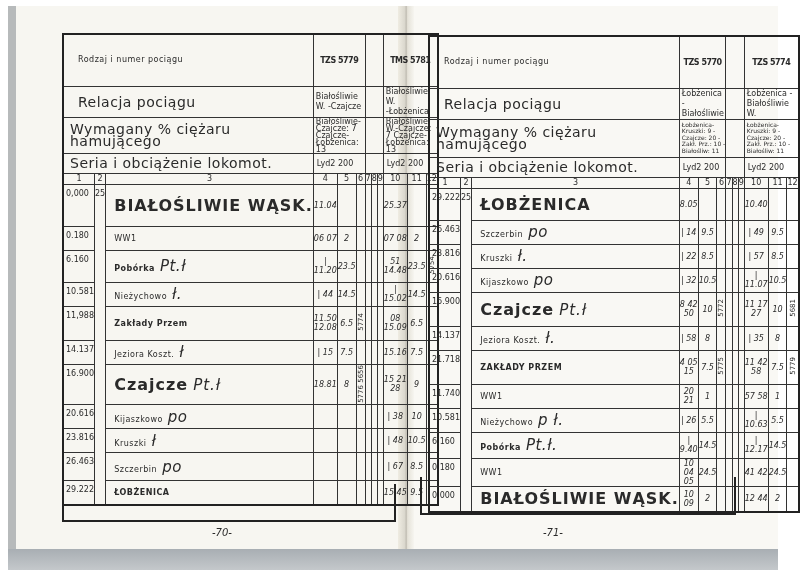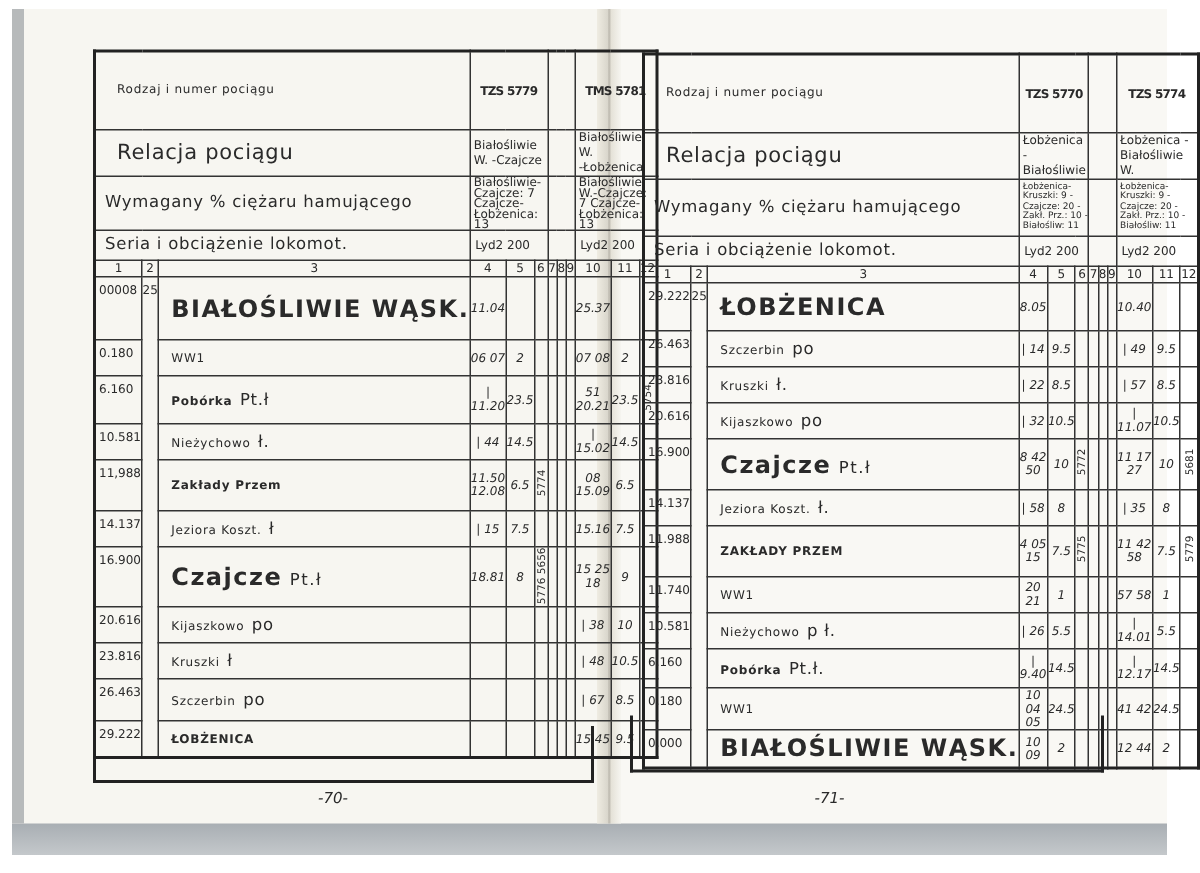--- a/index.html
+++ b/index.html
@@ -5,32 +5,32 @@
   html,body{margin:0;padding:0;}
   body{width:800px;height:582px;background:#ffffff;position:relative;overflow:hidden;font-family:"DejaVu Sans",sans-serif;color:#2a2a2a;}
   .shadow{position:absolute;left:8px;top:548px;width:770px;height:22px;background:linear-gradient(#a7adb2,#c4c8cb);}
   .page{position:absolute;top:6px;height:543px;background:#f7f6f1;}
   .page.left{left:8px;width:400px;border-left:8px solid #b7babb;box-sizing:border-box;}
   .page.right{left:408px;width:370px;background:#f9f8f4;}
   .gutter{position:absolute;left:398px;top:6px;width:16px;height:543px;background:linear-gradient(90deg,#efece2,#d9d6cc 45%,#b9b5ab 50%,#e5e2d8 60%,#f6f5f0);}
   table.tt{position:absolute;border-collapse:collapse;border:2.5px solid #222;background:transparent;}
   table.tt td{border:1.3px solid #333;padding:0;font-size:8px;text-align:center;vertical-align:middle;overflow:hidden;}
   .hdr-label{font-size:13px;text-align:left !important;padding-left:14px !important;letter-spacing:0.5px;line-height:12px;}
-  .hdr-label.small{font-size:11px;padding-left:6px !important;}
+  .hdr-label.small{font-size:14px;padding-left:6px !important;}
   .train-no{font-size:13px;font-weight:bold;letter-spacing:-0.5px;}
   .tiny{font-size:7px;line-height:7px;text-align:left !important;padding-left:2px !important;}
   .relation{font-size:8.5px;line-height:10px;text-align:left !important;padding-left:2px !important;}
   .loco{font-size:11px;text-align:left !important;padding-left:3px !important;}
   .colnum{font-size:8px;height:10px;}
   .km{font-size:8.5px;text-align:left !important;padding-left:2px !important;vertical-align:top !important;padding-top:4px !important;}
   .spd{font-size:12px;vertical-align:top !important;padding-top:4px !important;}
   .station{text-align:left !important;padding-left:8px !important;font-size:13px;letter-spacing:0.5px;white-space:nowrap;}
   .station.big{font-size:16px;font-weight:bold;letter-spacing:1px;}
   .station.bold{font-weight:bold;}
-  .station .suffix{font-size:11px;margin-left:5px;font-weight:normal;}
+  .station .suffix{font-size:15px;font-style:italic;margin-left:5px;font-weight:normal;}
   .t{font-size:8.5px;line-height:9px;font-style:italic;}
   .rot{font-size:7px;writing-mode:vertical-rl;transform:rotate(180deg);}
   .footer-box{position:absolute;border:2.5px solid #222;border-top:none;}
   .pagenum{position:absolute;font-size:10px;font-style:italic;}
 </style>
 </head>
 <body>
 
 <div class="shadow"></div>
 <div class="page left"></div>
@@ -87,21 +87,21 @@
         <td class="colnum">7</td>
         <td class="colnum">8</td>
         <td class="colnum">9</td>
         <td class="colnum">10</td>
         <td class="colnum">11</td>
         <td class="colnum">12</td>
       </tr>
   </tbody>
     <tbody id="rows-left">
       <tr style="height: 42px;">
-        <td class="km">00008</td>
+        <td class="km">0,000</td>
         <td class="spd" rowspan="11">25</td>
         <td class="station big"><span>BIAŁOŚLIWIE WĄSK.</span></td>
         <td class="t">11.04</td>
         <td class="t"></td>
         <td><span class="rot"></span></td>
         <td></td>
         <td></td>
         <td></td>
         <td class="t">25.37</td>
         <td class="t"></td>
@@ -122,21 +122,21 @@
       </tr>
       <tr style="height: 32px;">
         <td class="km">6.160</td>
         <td class="station bold"><span>Pobórka</span><span class="suffix">Pt.ł</span></td>
         <td class="t">| 11.20</td>
         <td class="t">23.5</td>
         <td><span class="rot"></span></td>
         <td></td>
         <td></td>
         <td></td>
-        <td class="t">51 20.21</td>
+        <td class="t">51 14.48</td>
         <td class="t">23.5</td>
         <td><span class="rot">5754</span></td>
       </tr>
       <tr style="height: 24px;">
         <td class="km">10.581</td>
         <td class="station normal"><span>Nieżychowo</span><span class="suffix">ł.</span></td>
         <td class="t">| 44</td>
         <td class="t">14.5</td>
         <td><span class="rot"></span></td>
         <td></td>
@@ -174,21 +174,21 @@
       </tr>
       <tr style="height: 34px;">
         <td class="km">16.900</td>
         <td class="station big"><span>Czajcze</span><span class="suffix">Pt.ł</span></td>
         <td class="t">18.81</td>
         <td class="t">8</td>
         <td><span class="rot">5776 5656</span></td>
         <td></td>
         <td></td>
         <td></td>
-        <td class="t">15 25 18</td>
+        <td class="t">15 21 28</td>
         <td class="t">9</td>
         <td><span class="rot"></span></td>
       </tr>
       <tr style="height: 24px;">
         <td class="km">20.616</td>
         <td class="station normal"><span>Kijaszkowo</span><span class="suffix">po</span></td>
         <td class="t"></td>
         <td class="t"></td>
         <td><span class="rot"></span></td>
         <td></td>
@@ -371,21 +371,21 @@
         <td class="t">8</td>
         <td><span class="rot"></span></td>
         <td></td>
         <td></td>
         <td></td>
         <td class="t">| 35</td>
         <td class="t">8</td>
         <td><span class="rot"></span></td>
       </tr>
       <tr style="height: 34px;">
-        <td class="km">11.988</td>
+        <td class="km">21.718</td>
         <td class="station bold"><span>ZAKŁADY PRZEM</span></td>
         <td class="t">4 05 15</td>
         <td class="t">7.5</td>
         <td><span class="rot">5775</span></td>
         <td></td>
         <td></td>
         <td></td>
         <td class="t">11 42 58</td>
         <td class="t">7.5</td>
         <td><span class="rot">5779</span></td>
@@ -405,21 +405,21 @@
       </tr>
       <tr style="height: 24px;">
         <td class="km">10.581</td>
         <td class="station normal"><span>Nieżychowo</span><span class="suffix">p ł.</span></td>
         <td class="t">| 26</td>
         <td class="t">5.5</td>
         <td><span class="rot"></span></td>
         <td></td>
         <td></td>
         <td></td>
-        <td class="t">| 14.01</td>
+        <td class="t">| 10.63</td>
         <td class="t">5.5</td>
         <td><span class="rot"></span></td>
       </tr>
       <tr style="height: 26px;">
         <td class="km">6.160</td>
         <td class="station bold"><span>Pobórka</span><span class="suffix">Pt.ł.</span></td>
         <td class="t">| 9.40</td>
         <td class="t">14.5</td>
         <td><span class="rot"></span></td>
         <td></td>

